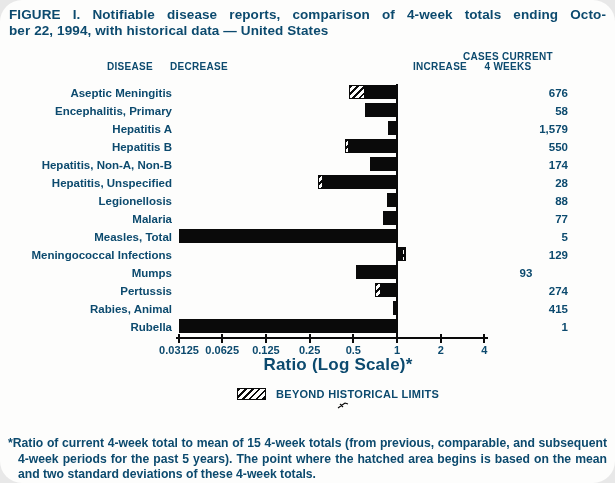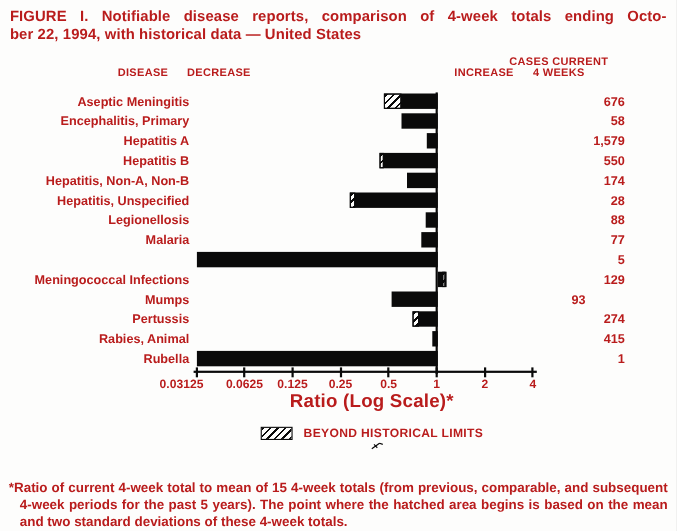--- a/index.html
+++ b/index.html
@@ -1,19 +1,20 @@
 <!DOCTYPE html>
 <html><head>
 <meta charset="utf-8">
 <style>
   html,body{margin:0;padding:0;background:#e8e8e8;}
   .page{
     position:relative;width:615px;height:483px;background:#fdfdfc;
-    font-family:"Liberation Sans",sans-serif;color:#b91c1c;overflow:hidden;
+    font-family:"Liberation Sans",sans-serif;color:#0c4a6e;overflow:hidden;
     font-weight:700;
+    border-radius:22px;
   }
   .abs{position:absolute;}
   .title-line{left:9px;width:597px;font-size:13.5px;line-height:16px;letter-spacing:.1px;}
   .jline{text-align:justify;text-align-last:justify;}
   .colhead{font-size:10px;letter-spacing:.3px;}
   .cases-head{text-align:center;line-height:10px;}
   .lbl{font-size:11.5px;text-align:right;width:172px;left:0;line-height:18px;white-space:nowrap;}
   .bar{background:#0a0a0a;height:14px;}
   .hatch{
     height:14px;box-sizing:border-box;border:1px solid #0a0a0a;
@@ -68,41 +69,42 @@
       <div class="abs lbl" style="top: 174px;">Hepatitis, Unspecified</div>
       <div class="abs bar" style="left: 317.9px; top: 175px; width: 80.1px;"></div>
       <div class="abs hatch" style="left: 317.9px; top: 175px; width: 5.3px;"></div>
       <div class="abs cases" style="top: 174px;">28</div>
       <div class="abs lbl" style="top: 192px;">Legionellosis</div>
       <div class="abs bar" style="left: 386.8px; top: 193px; width: 11.2px;"></div>
       <div class="abs cases" style="top: 192px;">88</div>
       <div class="abs lbl" style="top: 210px;">Malaria</div>
       <div class="abs bar" style="left: 382.9px; top: 211px; width: 15.1px;"></div>
       <div class="abs cases" style="top: 210px;">77</div>
+      <div class="abs lbl" style="top: 228px;">Measles, Total</div>
       <div class="abs bar" style="left: 178.5px; top: 229px; width: 219.5px;"></div>
       <div class="abs cases" style="top: 228px;">5</div>
       <div class="abs lbl" style="top: 246px;">Meningococcal Infections</div>
       <div class="abs bar" style="left: 398px; top: 247px; width: 7.7px;"></div>
       <div class="abs hatch" style="left: 402.4px; top: 247px; width: 3px;"></div>
       <div class="abs cases" style="top: 246px;">129</div>
       <div class="abs lbl" style="top: 264px;">Mumps</div>
       <div class="abs bar" style="left: 355.8px; top: 265px; width: 42.2px;"></div>
       <div class="abs cases" style="top: 264px; text-align: center;">93</div>
       <div class="abs lbl" style="top: 282px; text-align: right;">Pertussis</div>
       <div class="abs bar" style="left: 375.4px; top: 283px; width: 22.6px;"></div>
       <div class="abs hatch" style="left: 375.4px; top: 283px; width: 5.9px;"></div>
       <div class="abs cases" style="top: 282px;">274</div>
       <div class="abs lbl" style="top: 300px;">Rabies, Animal</div>
       <div class="abs bar" style="left: 393.1px; top: 301px; width: 4.9px;"></div>
       <div class="abs cases" style="top: 300px;">415</div>
       <div class="abs lbl" style="top: 318px;">Rubella</div>
       <div class="abs bar" style="left: 178.5px; top: 319px; width: 219.5px;"></div>
       <div class="abs cases" style="top: 318px;">1</div>
       <div class="abs tick" style="left: 177.5px;"></div>
-      <div class="abs ticklbl" style="left: 135px;">0.03125</div>
+      <div class="abs ticklbl" style="left: 149px;">0.03125</div>
       <div class="abs tick" style="left: 221.2px;"></div>
       <div class="abs ticklbl" style="left: 192.2px;">0.0625</div>
       <div class="abs tick" style="left: 264.9px;"></div>
       <div class="abs ticklbl" style="left: 235.9px;">0.125</div>
       <div class="abs tick" style="left: 308.6px;"></div>
       <div class="abs ticklbl" style="left: 279.6px;">0.25</div>
       <div class="abs tick" style="left: 352.3px;"></div>
       <div class="abs ticklbl" style="left: 323.3px;">0.5</div>
       <div class="abs tick" style="left: 396px;"></div>
       <div class="abs ticklbl" style="left: 367px;">1</div>

